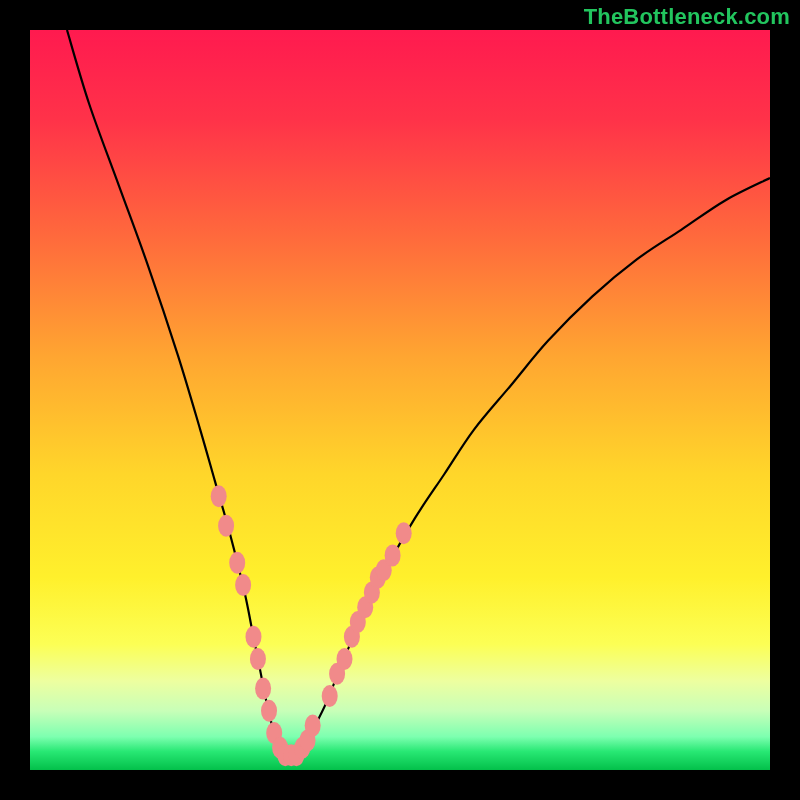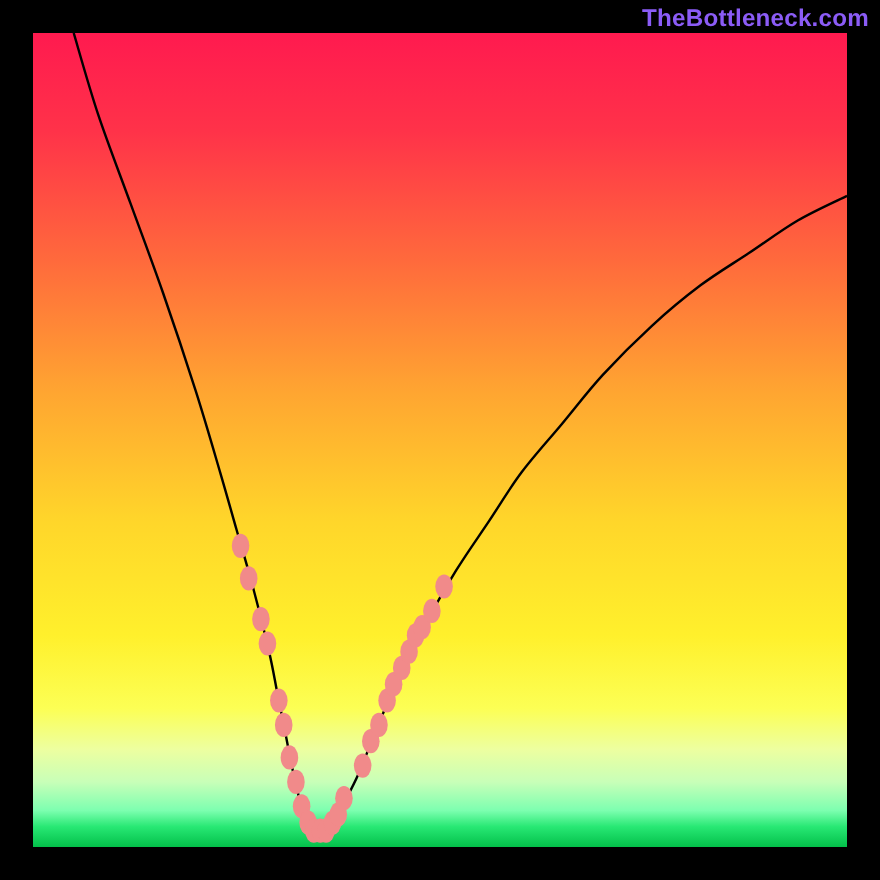--- a/index.html
+++ b/index.html
@@ -27,21 +27,21 @@
   .plot-area .gradient {
     position: absolute;
     inset: 0;
   }
   .attribution {
     position: absolute;
     top: 4px;
     right: 10px;
     font-size: 22px;
     font-weight: 600;
-    color: #8b5cf6;
+    color: #22c55e;
     letter-spacing: 0.2px;
   }
   svg.curve {
     position: absolute;
     inset: 0;
   }
 </style>
 </head>
 <body>
 

